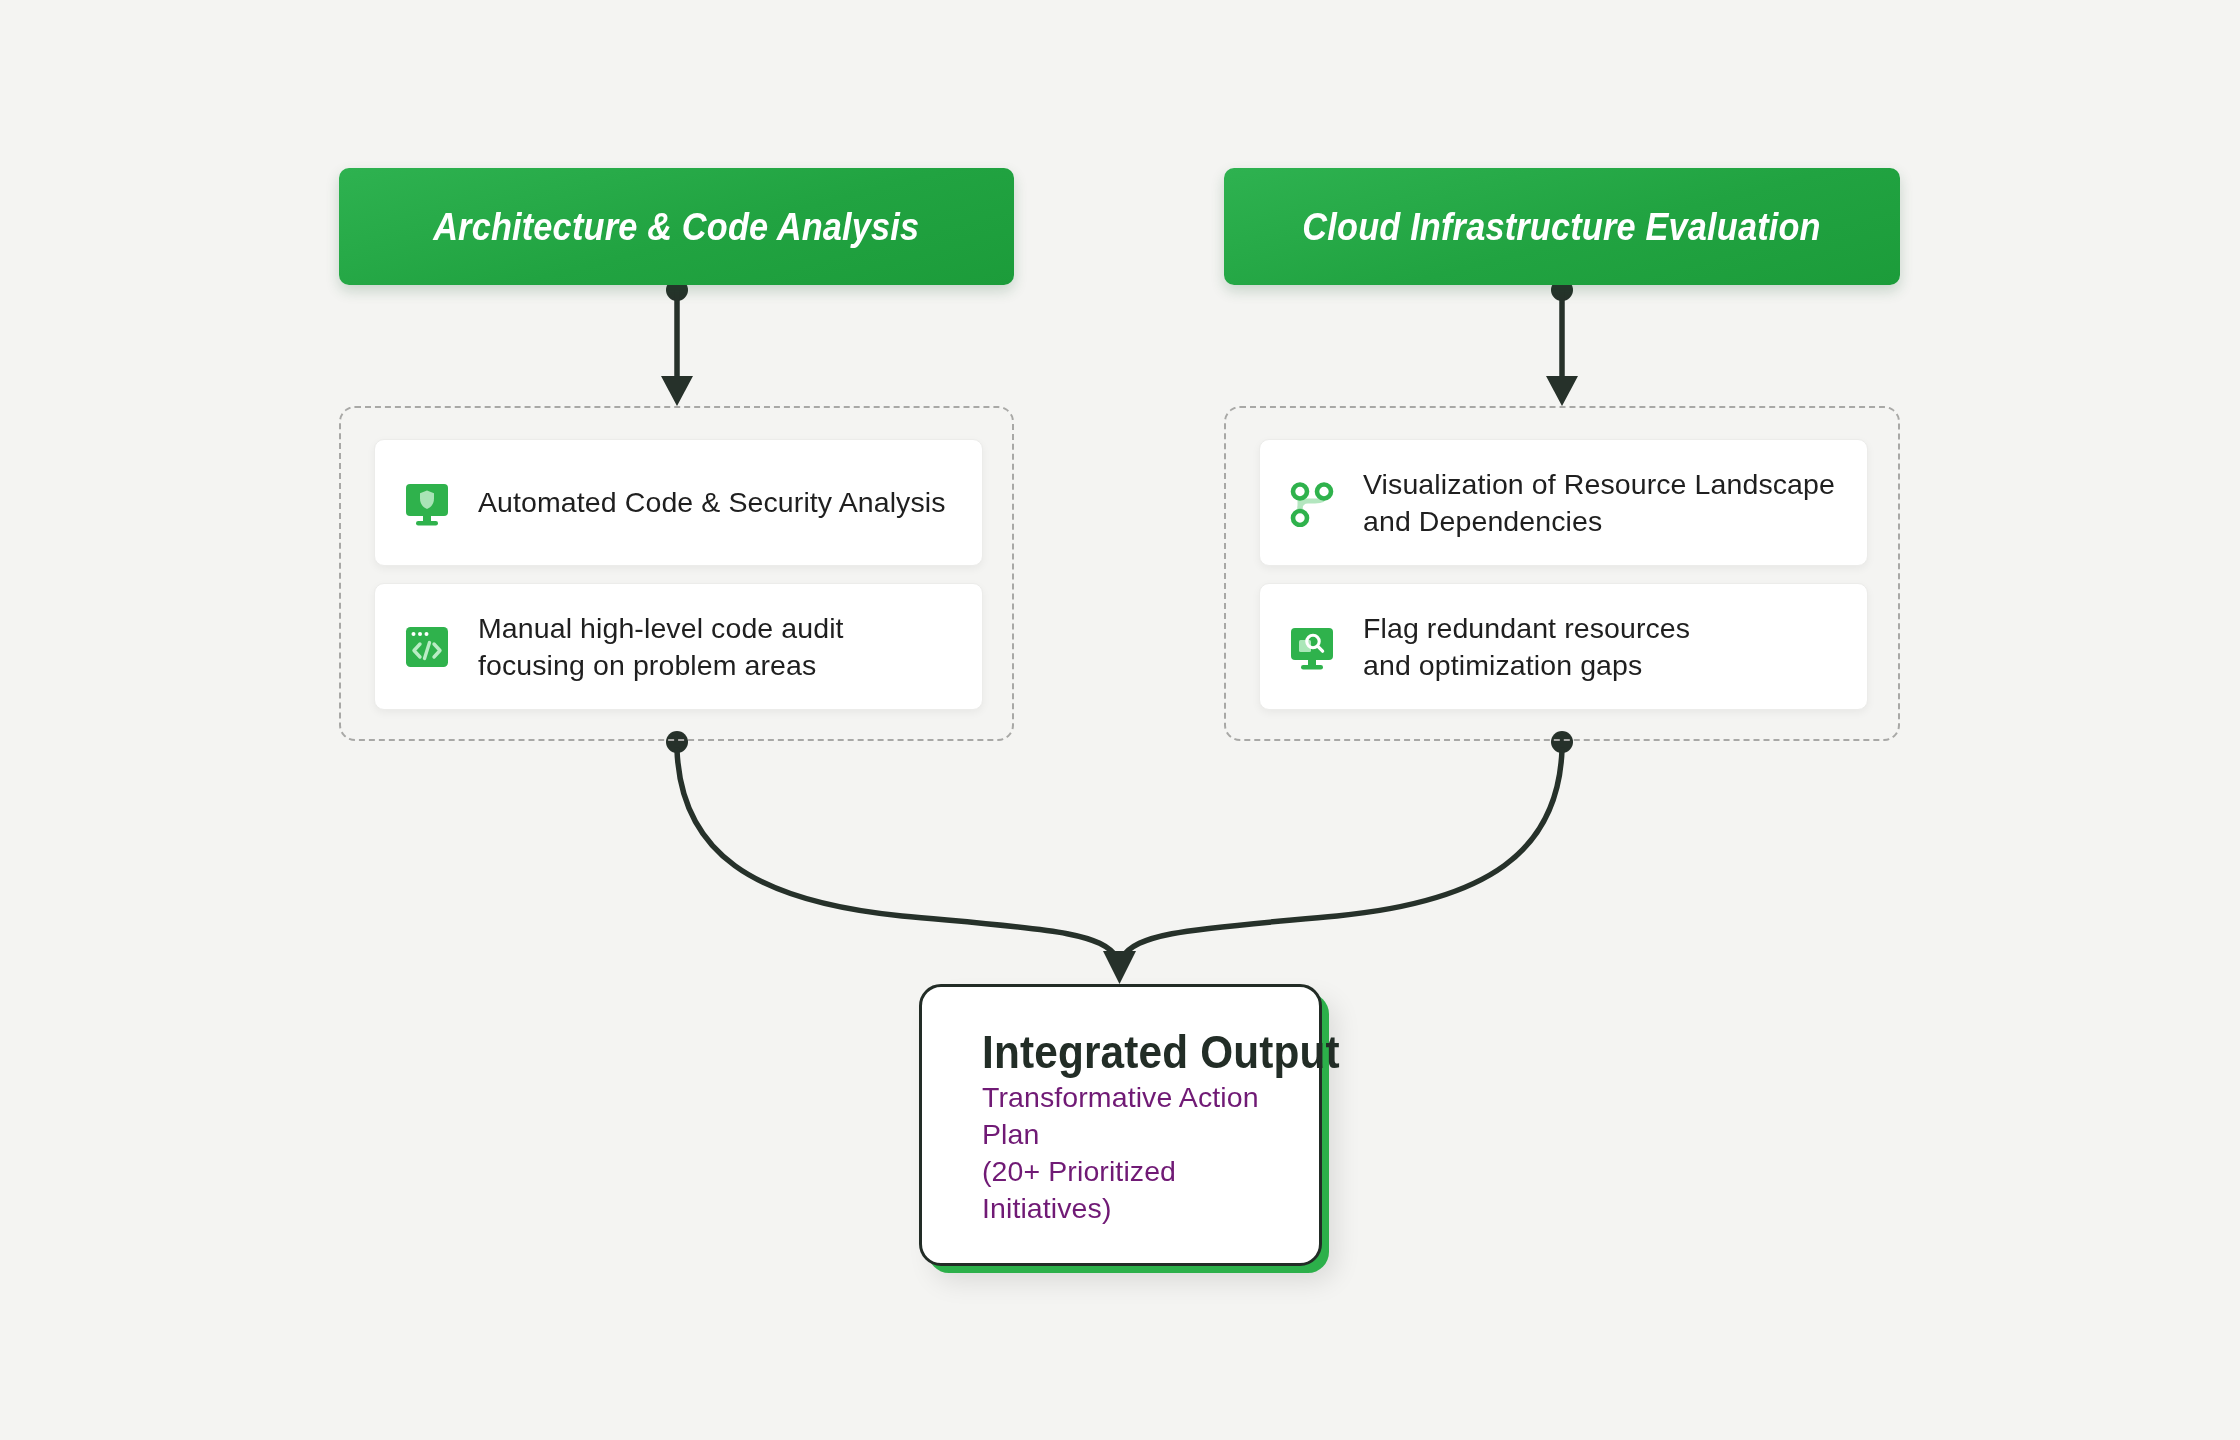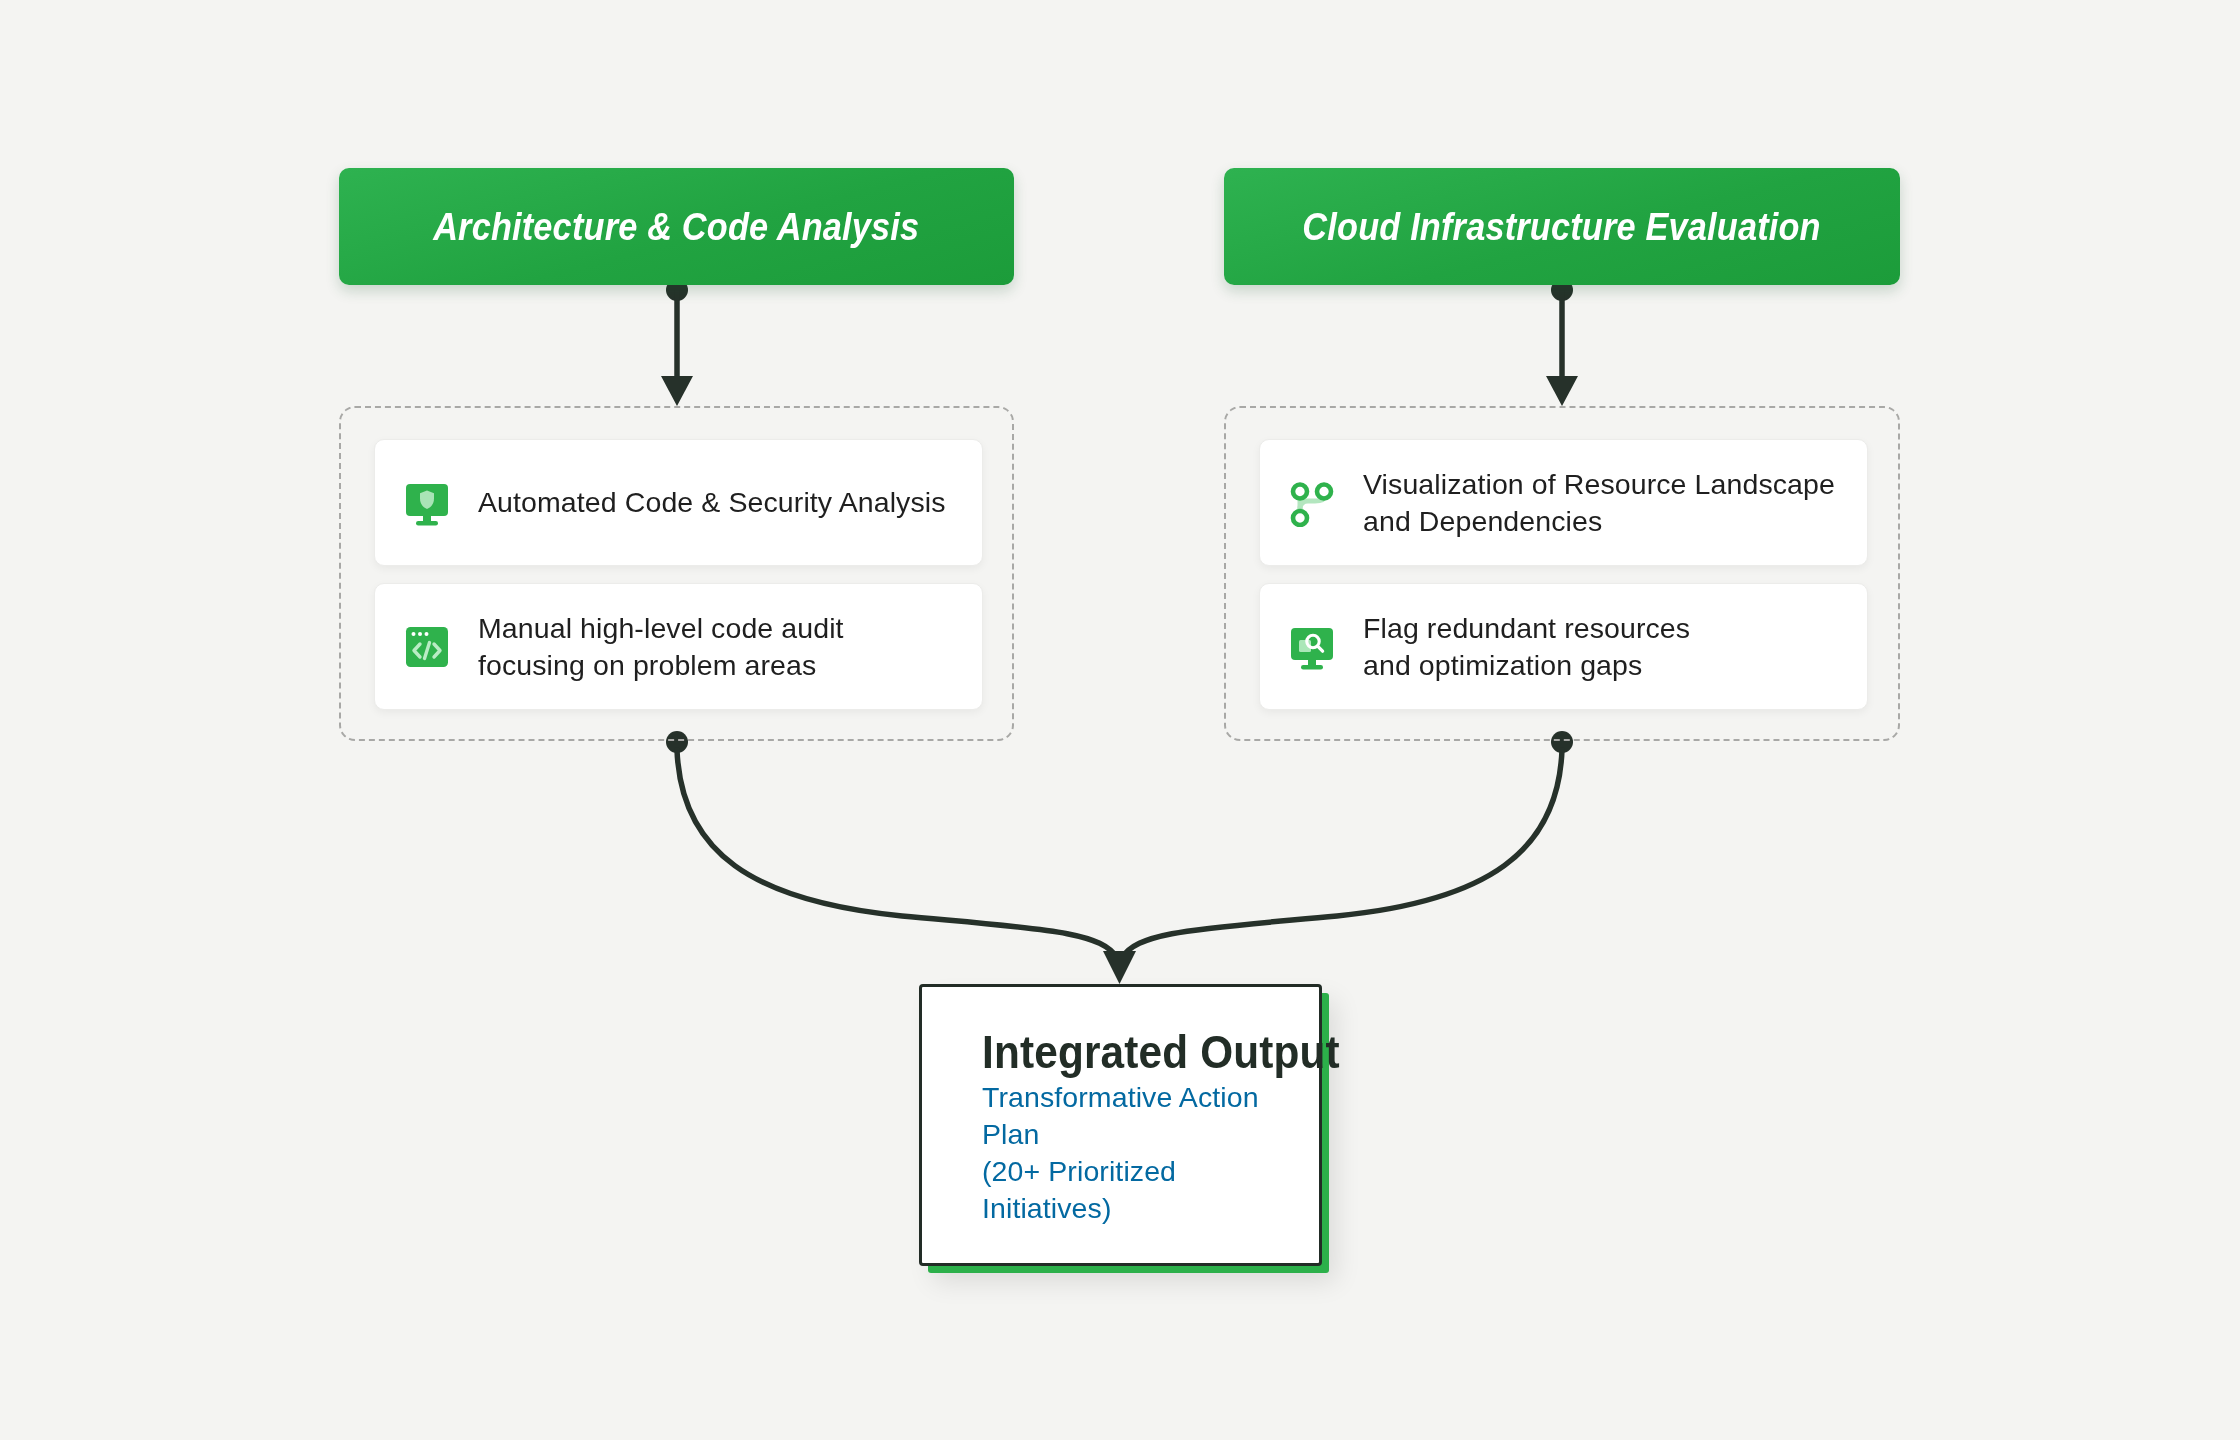--- a/index.html
+++ b/index.html
@@ -42,32 +42,32 @@
   .card-2{top:175px;}
   .icon{width:48px;height:48px;flex:0 0 48px;}
   .card-text{
     margin-left:27px;font-size:28.5px;line-height:37px;font-weight:500;
     color:#1f1f1f;white-space:pre-line;letter-spacing:.1px;
   }
 
   
   .output-box{
     position:absolute;left:919px;top:984px;width:403px;height:282px;
-    background:#ffffff;border:3px solid #222c26;border-radius:4px;
+    background:#ffffff;border:3px solid #222c26;border-radius:22px;
     box-shadow:8px 8px 0 -1px #2cb04a, 14px 16px 26px rgba(0,0,0,.10);
     box-sizing:border-box;display:flex;flex-direction:column;justify-content:center;
     padding:0 30px 0 60px;
   }
   .output-title{
     font-size:47px;font-weight:700;color:#222d26;letter-spacing:.2px;
     display:inline-block;transform:scaleX(.9);transform-origin:left center;
     white-space:nowrap;
   }
   .output-sub{
-    margin-top:0;font-size:28.5px;line-height:37px;color:#0369a1;
+    margin-top:0;font-size:28.5px;line-height:37px;color:#701a75;
     white-space:pre-line;letter-spacing:.1px;
   }
 </style>
 </head>
 <body>
 
 <div id="canvas">
 
   <svg class="connectors" viewBox="0 0 2240 1440">
 

